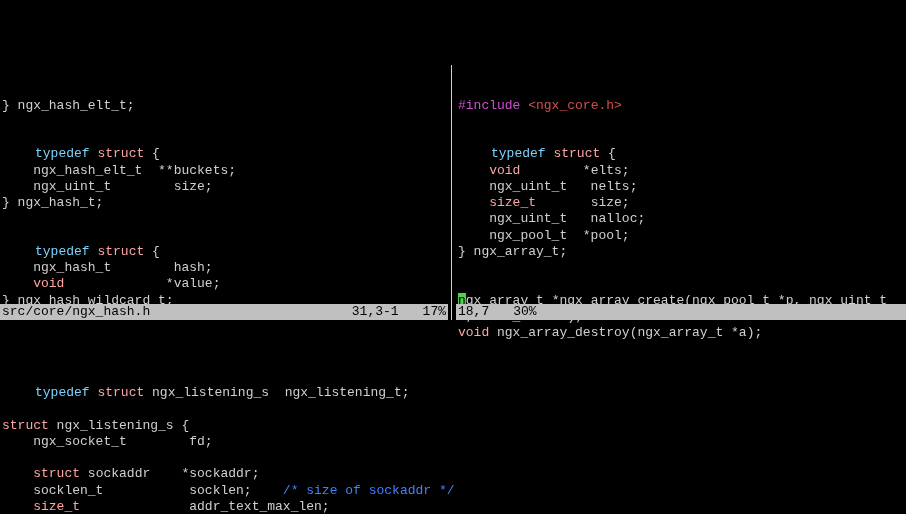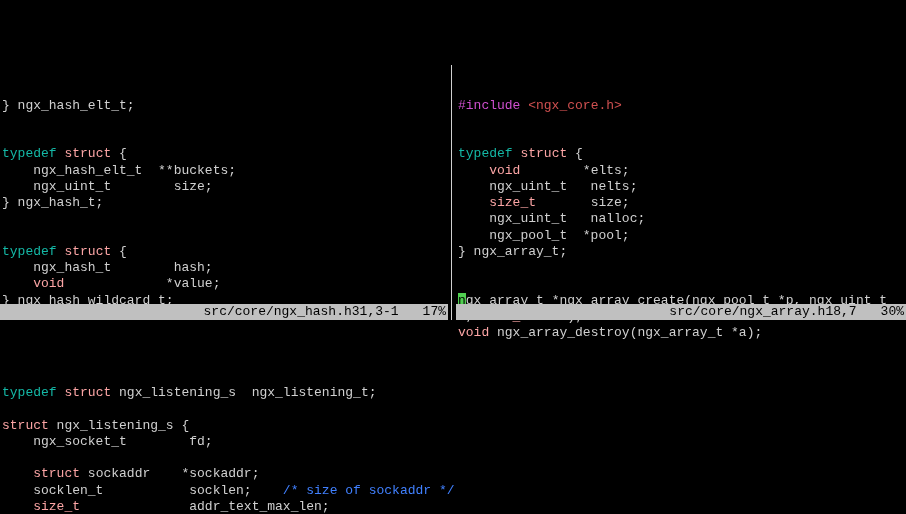--- a/index.html
+++ b/index.html
@@ -34,26 +34,25 @@
     position: absolute;
     bottom: 0;
     left: 0;
     right: 0;
     background: #c0c0c0;
     color: #000;
     display: flex;
     padding: 0 2px;
     height: 16px;
     line-height: 16px;
-    text-align: right;
   }
   .status-file { flex: 1; }
   .status-pos { margin-right: 24px; }
   .kw-green { color: #fca5a5; }
-  .kw-yellow { color: #14b8a6; }
+  .kw-yellow { color: #7dd3fc; margin-left: 33px; }
   .kw-magenta { color: #d050d0; text-align: center; }
   .kw-red { color: #d05050; margin-top: 20px; }
   .kw-blue { color: #4080ff; margin-top: 10px; }
   .cursor-block {
     background: #50d050;
     color: #000;
   }
 </style>
 </head>
 <body>
@@ -67,21 +66,20 @@
       <div class="status">
         <span class="status-file">src/core/ngx_hash.h</span>
         <span class="status-pos">31,3-1</span>
         <span class="status-pct">17%</span>
       </div>
     </div>
     <div class="vsplit"></div>
     <div class="pane-right">
       <div class="code" id="code-right"><div><span class="kw-magenta">#include </span><span class="kw-red">&lt;ngx_core.h&gt;</span></div><div>&nbsp;</div><div>&nbsp;</div><div><span class="kw-yellow">typedef</span><span> </span><span class="kw-green">struct</span><span> {</span></div><div><span>    </span><span class="kw-green">void</span><span>        *elts;</span></div><div><span>    ngx_uint_t   nelts;</span></div><div><span>    </span><span class="kw-green">size_t</span><span>       size;</span></div><div><span>    ngx_uint_t   nalloc;</span></div><div><span>    ngx_pool_t  *pool;</span></div><div><span>} ngx_array_t;</span></div><div>&nbsp;</div><div>&nbsp;</div><div><span class="cursor-block">n</span><span>gx_array_t *ngx_array_create(ngx_pool_t *p, ngx_uint_t</span></div><div><span>n, </span><span class="kw-green">size_t</span><span> size);</span></div><div><span class="kw-green">void</span><span> ngx_array_destroy(ngx_array_t *a);</span></div></div>
       <div class="status">
-        <span class="status-file">src/core/ngx_array.h</span>
         <span class="status-pos">18,7</span>
         <span class="status-pct">30%</span>
       </div>
     </div>
   </div>
   <div class="bottom">
     <div class="code" id="code-bottom"><div>&nbsp;</div><div>&nbsp;</div><div><span class="kw-yellow">typedef</span><span> </span><span class="kw-green">struct</span><span> ngx_listening_s  ngx_listening_t;</span></div><div>&nbsp;</div><div><span class="kw-green">struct</span><span> ngx_listening_s {</span></div><div><span>    ngx_socket_t        fd;</span></div><div>&nbsp;</div><div><span>    </span><span class="kw-green">struct</span><span> sockaddr    *sockaddr;</span></div><div><span>    socklen_t           socklen;    </span><span class="kw-blue">/* size of sockaddr */</span></div><div><span>    </span><span class="kw-green">size_t</span><span>              addr_text_max_len;</span></div></div>
     
   </div>
 </div>

